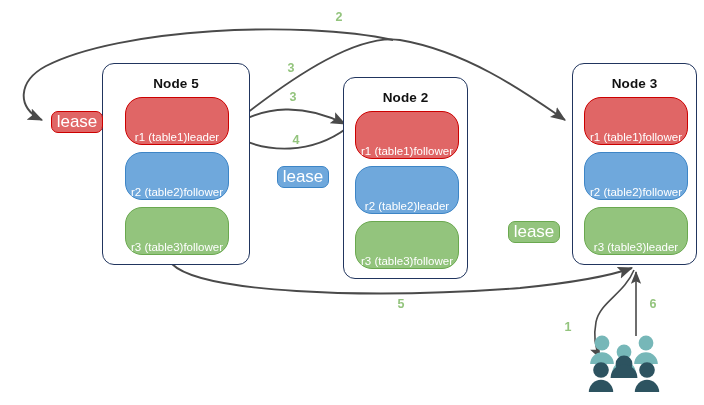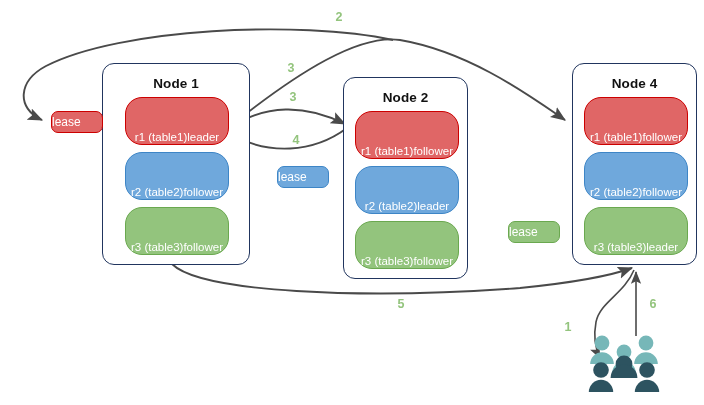--- a/index.html
+++ b/index.html
@@ -59,22 +59,23 @@
   .replica .ln {
     display: block;
     white-space: nowrap;
   }
   .lease-box {
     position: absolute;
     box-sizing: border-box;
     border-radius: 7px;
     display: flex;
     align-items: center;
+    justify-content: center;
     color: #ffffff;
-    font-size: 12px;
+    font-size: 17px;
   }
   .step-label {
     position: absolute;
     color: #93c47d;
     font-size: 12.5px;
     font-weight: bold;
     text-align: center;
     white-space: nowrap;
   }
   #users-icon {
@@ -106,21 +107,21 @@
     <path d="M 347,128 C 312,154 268,154 234,136" fill="none" stroke="#4a4a4a" stroke-width="1.9" marker-end="url(#arrowhead)"></path>
 
     <path d="M 172,264 C 200,292 360,300 520,288 C 570,283 607,277 632,268" fill="none" stroke="#4a4a4a" stroke-width="1.9" marker-end="url(#arrowhead)"></path>
 
     <path d="M 636,336 L 636,272" fill="none" stroke="#4a4a4a" stroke-width="1.6" marker-end="url(#arrowhead)"></path>
 
     <path d="M 634,270 C 624,294 600,302 596,322 C 593,338 596,350 600,358" fill="none" stroke="#4a4a4a" stroke-width="1.6" marker-end="url(#arrowhead)"></path>
   </svg>
 
   <div class="node-box" style="left:102px; top:63px; width:148px; height:202px;">
-    <div class="node-title">Node 1</div>
+    <div class="node-title">Node 5</div>
     <div class="replica" style="left:22px; top:33px; width:104px; height:48px; background:#e06666; border:1.4px solid #cc0000;">
       <span class="ln">r1 (table1)</span>
       <span class="ln">leader</span>
     </div>
     <div class="replica" style="left:22px; top:88px; width:104px; height:48px; background:#6fa8dc; border:1.4px solid #3d85c6;">
       <span class="ln">r2 (table2)</span>
       <span class="ln">follower</span>
     </div>
     <div class="replica" style="left:22px; top:143px; width:104px; height:48px; background:#93c47d; border:1.4px solid #6aa84f;">
       <span class="ln">r3 (table3)</span>
@@ -138,21 +139,21 @@
       <span class="ln">r2 (table2)</span>
       <span class="ln">leader</span>
     </div>
     <div class="replica" style="left:11px; top:143px; width:104px; height:48px; background:#93c47d; border:1.4px solid #6aa84f;">
       <span class="ln">r3 (table3)</span>
       <span class="ln">follower</span>
     </div>
   </div>
 
   <div class="node-box" style="left:572px; top:63px; width:125px; height:202px;">
-    <div class="node-title">Node 4</div>
+    <div class="node-title">Node 3</div>
     <div class="replica" style="left:11px; top:33px; width:104px; height:48px; background:#e06666; border:1.4px solid #cc0000;">
       <span class="ln">r1 (table1)</span>
       <span class="ln">follower</span>
     </div>
     <div class="replica" style="left:11px; top:88px; width:104px; height:48px; background:#6fa8dc; border:1.4px solid #3d85c6;">
       <span class="ln">r2 (table2)</span>
       <span class="ln">follower</span>
     </div>
     <div class="replica" style="left:11px; top:143px; width:104px; height:48px; background:#93c47d; border:1.4px solid #6aa84f;">
       <span class="ln">r3 (table3)</span>

